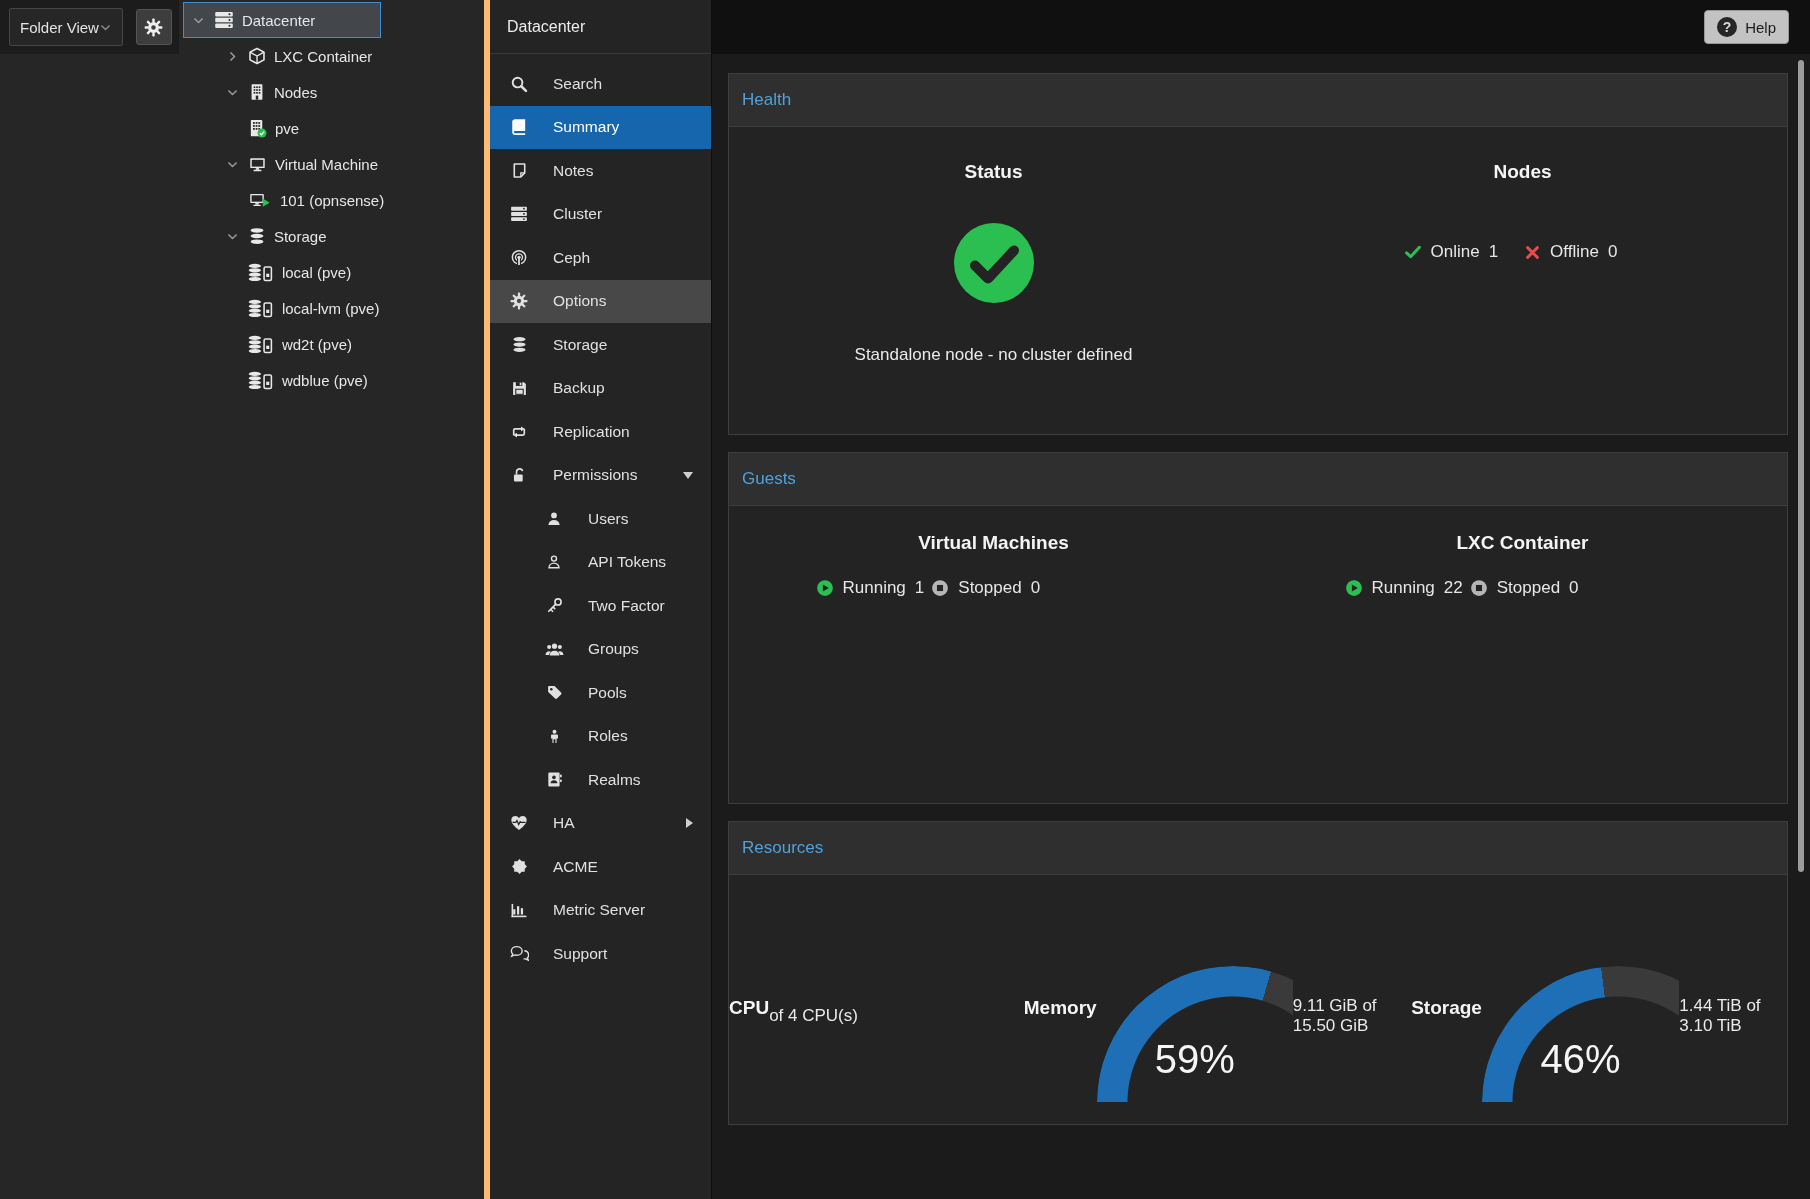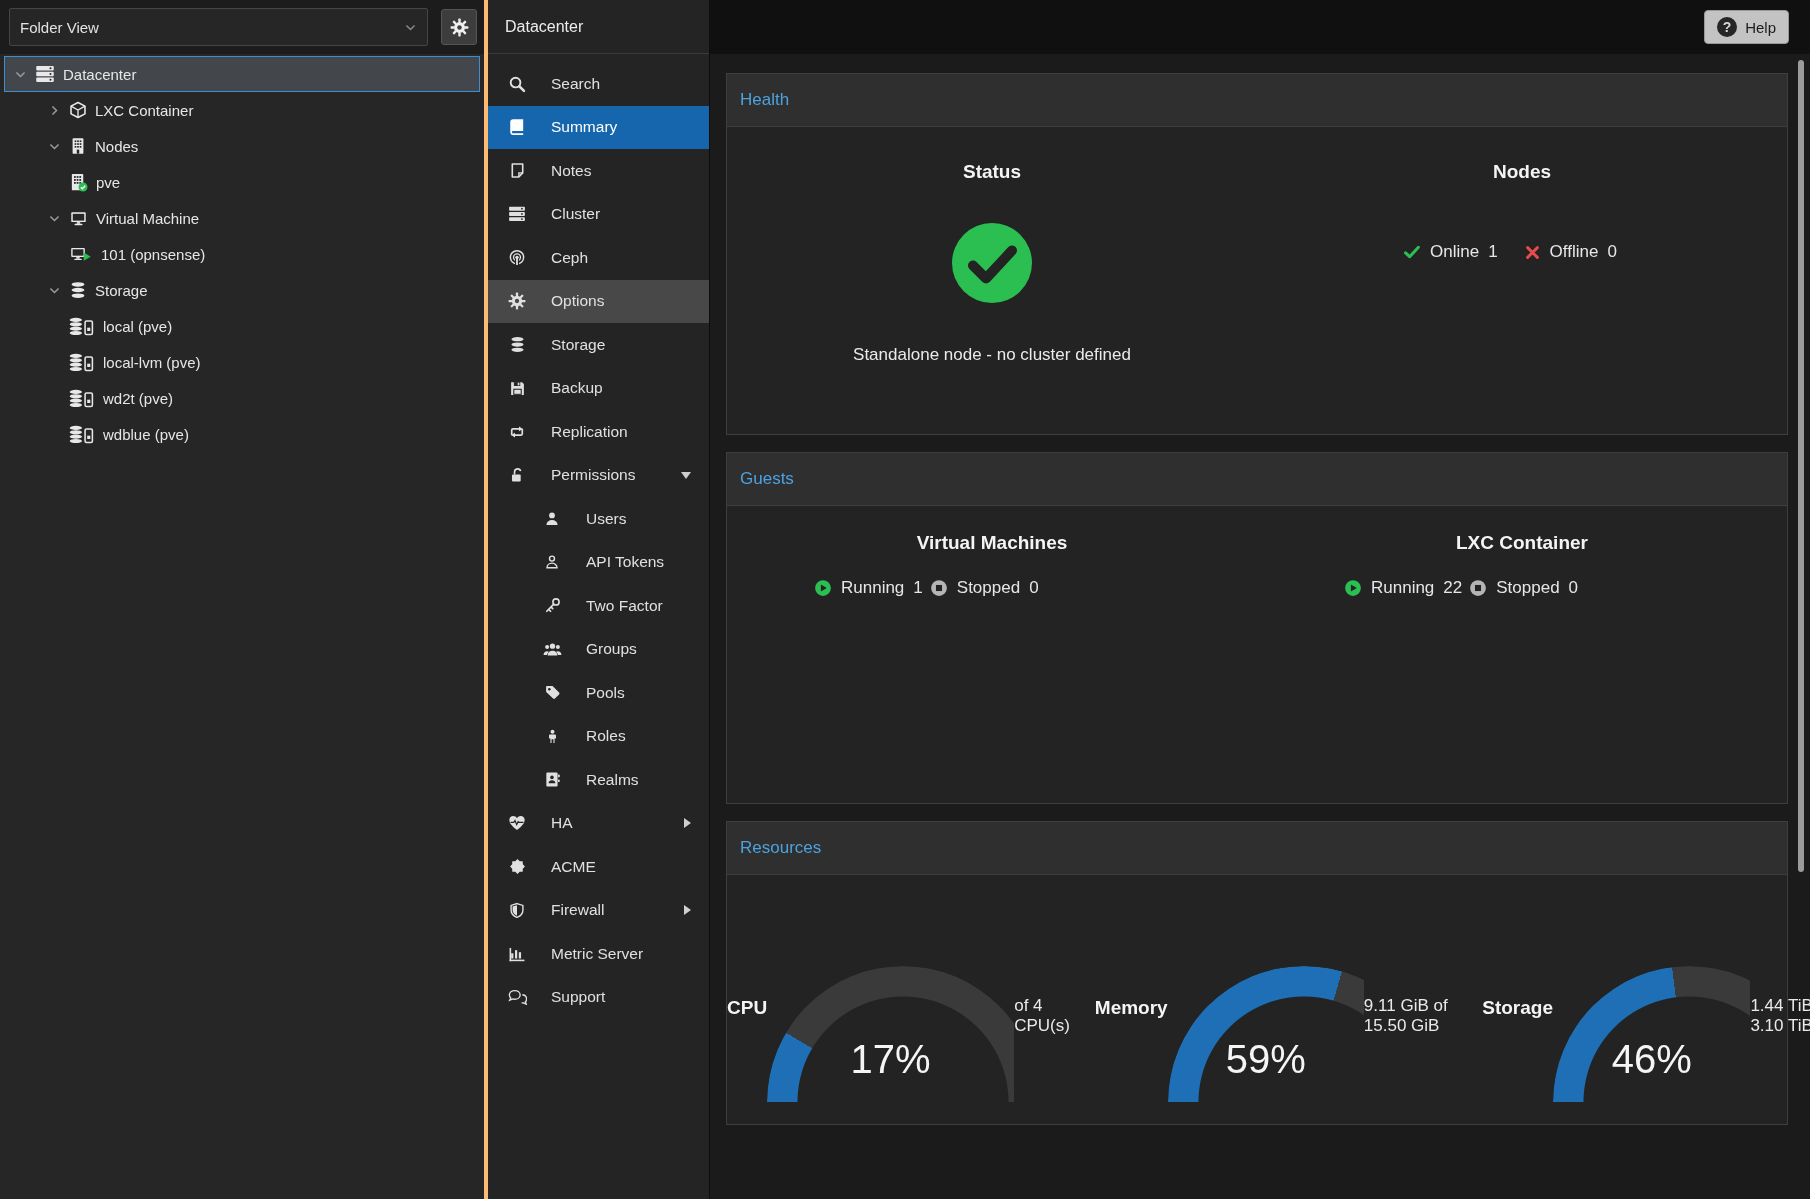--- a/index.html
+++ b/index.html
@@ -1,21 +1,21 @@
 <!DOCTYPE html>
 <html style="--selection-blue: #1566ad; --hover-gray: #484848; --title-blue: #4da2de; --gauge-blue: #1e6fb5; --gauge-track: #3a3a3a; --green: #2bbf51; --red: #ea4b4b;"><head>
 <meta charset="utf-8">
 <style>
   html,body{margin:0;padding:0}
   body{width:1810px;height:1199px;background:#101010;font-family:"Liberation Sans",sans-serif;
        color:#e6e6e6;overflow:hidden;position:relative;-webkit-font-smoothing:antialiased}
   .app{display:flex;width:100%;height:100%}
 
   
-  .left{width:484px;background:#262626;display:flex;flex-direction:column;border-right:4px solid #fdba74;flex:none}
+  .left{width:484px;background:#262626;display:flex;flex-direction:row;border-right:6px solid #fdba74;flex:none}
   .left-top{height:54px;background:#1c1c1c;display:flex;align-items:center;padding:0 7px 0 9px;gap:13px;flex:none}
   .combo{flex:1;height:36px;background:#262626;border:1px solid #454545;border-radius:2px;
          display:flex;align-items:center;justify-content:space-between;padding:0 10px;
          color:#e3e3e3;font-size:15px;cursor:pointer}
   .gear-btn{width:36px;height:36px;background:#3d3d3d;border:1px solid #555;border-radius:3px;
             display:flex;align-items:center;justify-content:center;cursor:pointer;padding:0;flex:none}
   .tree{padding-top:2px}
   .trow{height:34px;display:flex;align-items:center;font-size:15px;gap:8px;cursor:pointer;
         border:1px solid transparent}
   .trow.lv0{padding-left:12px}
@@ -540,32 +540,20 @@
 
       <div class="mi">
         <span class="micon">
           <svg width="17" height="17" viewBox="0 0 16 16">
             <polygon points="15,8 13,10.1 12.9,12.9 10.1,13 8,15 5.9,13 3.1,12.9 3,10.1 1,8 3,5.9 3.1,3.1 5.9,3 8,1 10.1,3 12.9,3.1 13,5.9" fill="#e0e0e0"></polygon>
             </svg>
           </span>
         <span>ACME</span>
       </div>
 
-      <div class="mi">
-        <span class="micon">
-          <svg width="16" height="17" viewBox="0 0 16 16">
-            <path d="M8 1.1l5.9 1.8v4.9c0 3.5-2.4 5.8-5.9 7.1C4.5 13.6 2.1 11.3 2.1 7.8V2.9z" fill="none" stroke="#e0e0e0" stroke-width="1.4"></path>
-            <path d="M8 2.8L3.6 4.1v3.7c0 2.6 1.7 4.4 4.4 5.5z" fill="#e0e0e0"></path>
-            </svg>
-          </span>
-        <span>Firewall</span>
-        <span class="expander">
-            <span class="tri-right"></span>
-          </span>
-      </div>
 
       <div class="mi">
         <span class="micon">
           <svg width="18" height="18" viewBox="0 0 16 16" fill="#e0e0e0">
             <rect x="2.8" y="7.4" width="2" height="4.6"></rect>
               <rect x="6.2" y="4.6" width="2" height="7.4"></rect>
               <rect x="9.6" y="6.4" width="2" height="5.6"></rect>
             <rect x="1.4" y="13" width="13.2" height="1.4"></rect>
               <rect x="1.4" y="2.6" width="1.4" height="11.8"></rect>
             </svg>
@@ -689,23 +677,20 @@
             </div>
           </div>
         </div>
       </div>
 
       <div class="panel">
         <div class="panel-hd">Resources</div>
         <div class="panel-bd res-bd">
           <div class="gcol3">
             <div class="colhead">CPU</div>
-            <div class="gauge" style="--p: 17;">
-              <div class="gpct">17%</div>
-            </div>
             <div class="gsub">of 4 CPU(s)</div>
           </div>
           <div class="gcol3">
             <div class="colhead">Memory</div>
             <div class="gauge" style="--p: 59;">
               <div class="gpct">59%</div>
             </div>
             <div class="gsub">9.11 GiB of 15.50 GiB</div>
           </div>
           <div class="gcol3">

